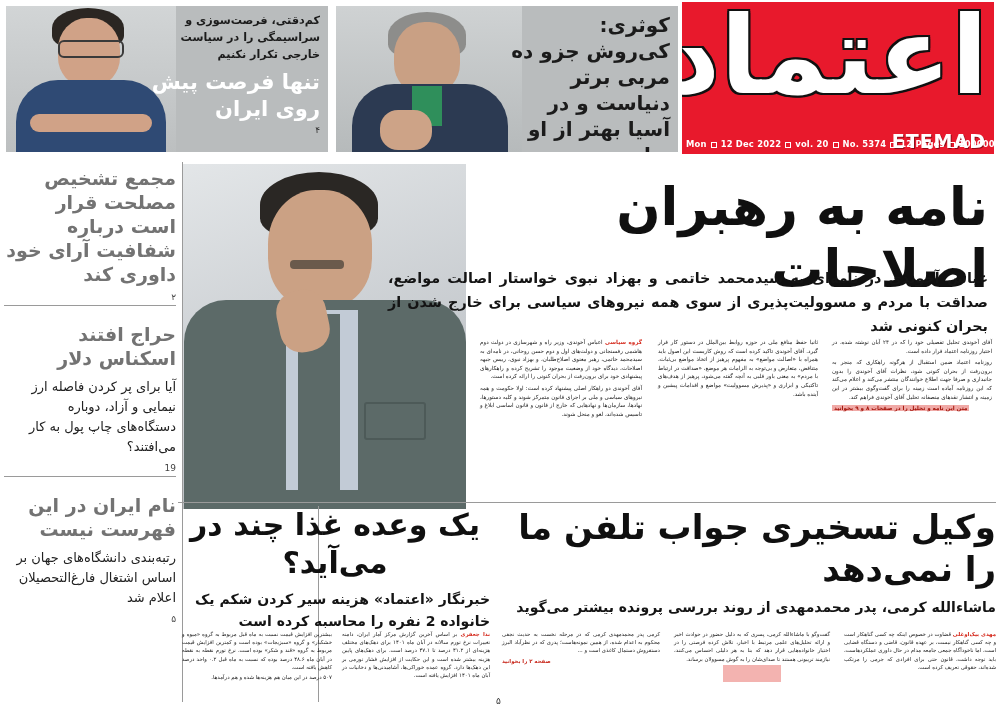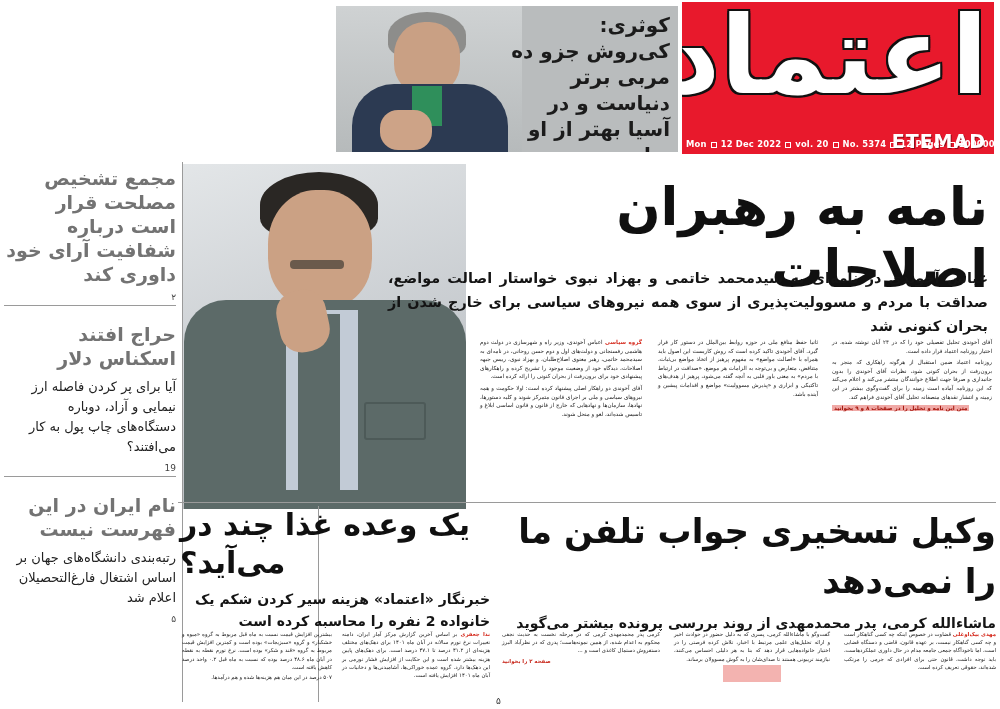--- a/index.html
+++ b/index.html
@@ -114,22 +114,22 @@
   .side-rule{border-top:1px solid #9a9a9a;margin-top:3px;}
   .vrule-left{position:absolute;top:162px;left:182px;width:1px;height:540px;background:#9a9a9a;}
 
   
   .bottom{position:absolute;top:506px;right:4px;width:820px;height:200px;}
   .bl{position:absolute;top:0;left:4px;width:310px;height:198px;}
   .bc{position:absolute;top:0;right:0;width:498px;height:198px;}
   .vrule-mid{position:absolute;top:506px;left:318px;width:1px;height:196px;background:#9a9a9a;}
   .hrule-top{position:absolute;top:502px;right:4px;width:818px;height:1px;background:#9a9a9a;}
 
-  .b-head{font-size:34px;line-height:50px;font-weight:bold;color:#101010;text-align:right;}
-  .b-head-sm{font-size:30px;line-height:38px;font-weight:bold;color:#101010;text-align:left;}
+  .b-head{font-size:34px;line-height:42px;font-weight:bold;color:#101010;text-align:right;}
+  .b-head-sm{font-size:30px;line-height:38px;font-weight:bold;color:#101010;text-align:center;}
   .b-dek{font-size:14px;line-height:22px;font-weight:bold;color:#151515;text-align:right;margin-top:6px;}
   .b-cols{position:absolute;bottom:0;right:0;left:0;height:74px;}
   .bcol{position:absolute;top:0;height:72px;font-size:5.4px;line-height:8.2px;text-align:justify;color:#1a1a1a;}
   .bcol p{margin:0 0 2px 0;}
 
   .redact{display:inline-block;background:#f3b3b0;width:58px;height:17px;vertical-align:middle;}
   .pagenum{position:absolute;font-size:9px;color:#333;}
 </style>
 </head>
 <body>
@@ -158,20 +158,36 @@
           <div style="position:absolute;left:76px;top:80px;width:30px;height:40px;background:#2f8f5b;"></div>
           <div style="position:absolute;left:44px;top:104px;width:52px;height:40px;background:#cda387;border-radius:18px;"></div>
         </div>
       </div>
       <div class="banner-text">
         <div class="banner-head">کوثری: کی‌روش جزو ده مربی برتر دنیاست و در آسیا بهتر از او نداریم</div>
 
       </div>
     </div>
 
+    <div class="banner banner-left">
+      <div class="banner-photo" style="background:linear-gradient(180deg,#d2d5d6 0%,#bcbfc0 100%);">
+        <div class="person">
+          <div class="p-hair" style="left:46px;top:2px;width:72px;height:40px;background:#2b2622;"></div>
+          <div class="p-head" style="left:52px;top:12px;width:62px;height:68px;background:#d0a287;"></div>
+          <div style="position:absolute;left:52px;top:34px;width:62px;height:14px;border:2px solid #3a3a3a;border-radius:6px;"></div>
+          <div class="p-body" style="left:10px;top:74px;width:150px;height:74px;background:#2f4a74;"></div>
+          <div style="position:absolute;left:24px;top:108px;width:122px;height:18px;background:#d0a287;border-radius:10px;"></div>
+        </div>
+      </div>
+      <div class="banner-text">
+        <div class="banner-kicker">کم‌دقتی، فرصت‌سوزی و سراسیمگی را در سیاست خارجی تکرار نکنیم</div>
+        <div class="banner-head-white" style="margin-top:6px;">تنها فرصت پیش روی ایران</div>
+        <div class="banner-page">۴</div>
+      </div>
+    </div>
   </div>
 
   <div class="lead">
 
     <div class="lead-photo" style="background:linear-gradient(160deg,#e3e6e8 0%,#c6cace 60%,#aeb3b7 100%);">
       <div class="person">
         <div class="p-hair" style="left:78px;top:8px;width:118px;height:66px;background:#2a2724;"></div>
         <div class="p-head" style="left:86px;top:26px;width:104px;height:118px;background:#cba184;"></div>
         <div style="position:absolute;left:108px;top:96px;width:54px;height:9px;background:#6a5a4c;border-radius:4px;"></div>
         <div class="p-body" style="left:2px;top:136px;width:282px;height:210px;background:#5c6a68;"></div>

